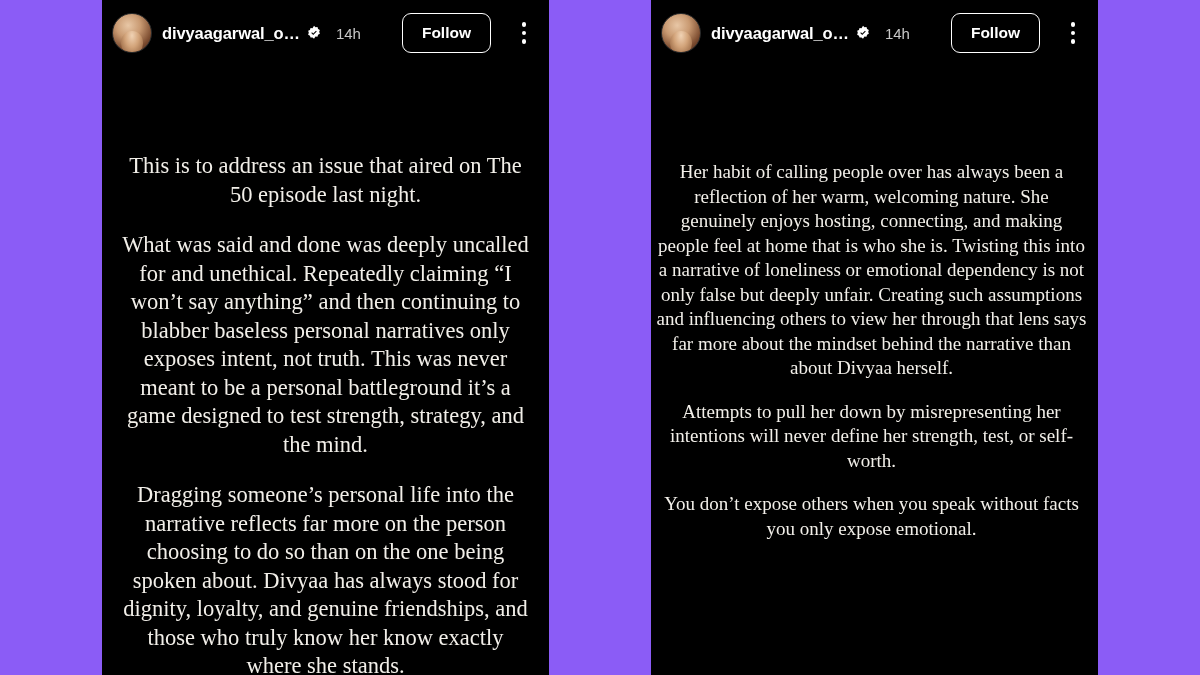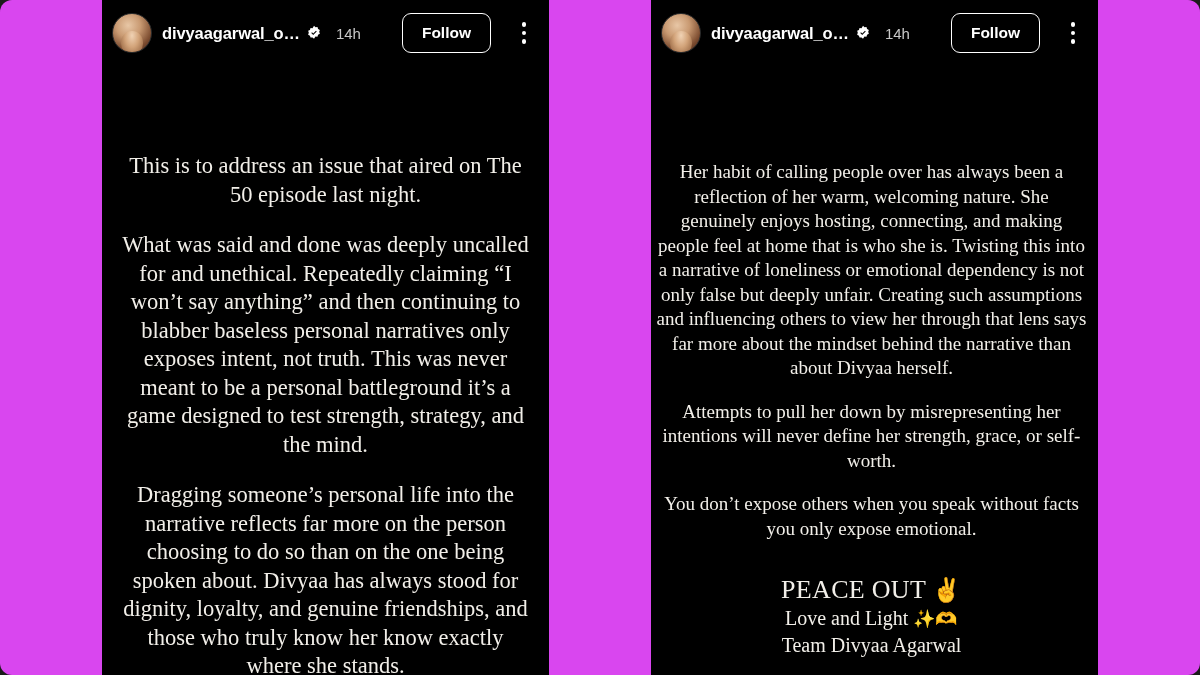--- a/index.html
+++ b/index.html
@@ -8,26 +8,25 @@
     background: #1b1b1b;
     width: 1200px;
     height: 675px;
     overflow: hidden;
     font-family: "Liberation Serif", serif;
   }
   .stage {
     position: relative;
     width: 1200px;
     height: 675px;
-    background: #d946ef;
+    background: #8b5cf6;
     display: flex;
     gap: 102px;
     justify-content: center;
     align-items: flex-start;
-    border-radius: 12px;
   }
   .story {
     width: 447px;
     height: 675px;
     background: #000000;
     position: relative;
     overflow: hidden;
     box-sizing: border-box;
   }
   .story-left { margin-left: 0; }
@@ -214,29 +213,18 @@
       </div>
       <button class="follow-btn">Follow</button>
       <div class="more-btn">
         <span></span>
         <span></span>
         <span></span>
       </div>
     </div>
     <div class="body">
       <p class="para">Her habit of calling people over has always been a reflection of her warm, welcoming nature. She genuinely enjoys hosting, connecting, and making people feel at home that is who she is. Twisting this into a narrative of loneliness or emotional dependency is not only false but deeply unfair. Creating such assumptions and influencing others to view her through that lens says far more about the mindset behind the narrative than about Divyaa herself.</p>
-      <p class="para">Attempts to pull her down by misrepresenting her intentions will never define her strength, grace, or self-worth.</p>
+      <p class="para">Attempts to pull her down by misrepresenting her intentions will never define her strength, test, or self-worth.</p>
       <p class="para">You don’t expose others when you speak without facts you only expose emotional.</p>
-      <div class="signoff">
-        <div class="peace-line">
-          <span>PEACE OUT</span>
-          <span class="emoji">✌️</span>
-        </div>
-        <div class="love-line">
-          <span>Love and Light</span>
-          <span class="emoji">✨🫶</span>
-        </div>
-        <div class="team-line">Team Divyaa Agarwal</div>
-      </div>
     </div>
   </div>
 
 </div>
 
 </body></html>

